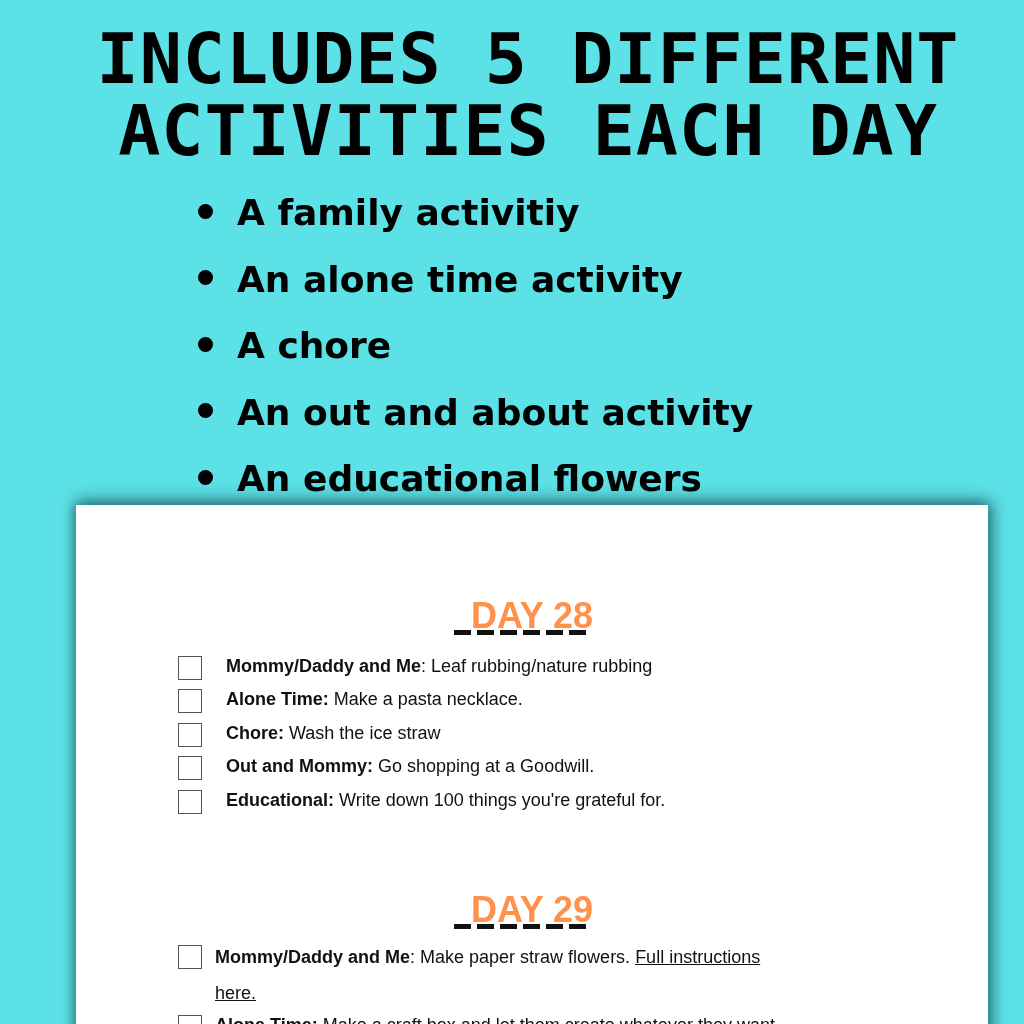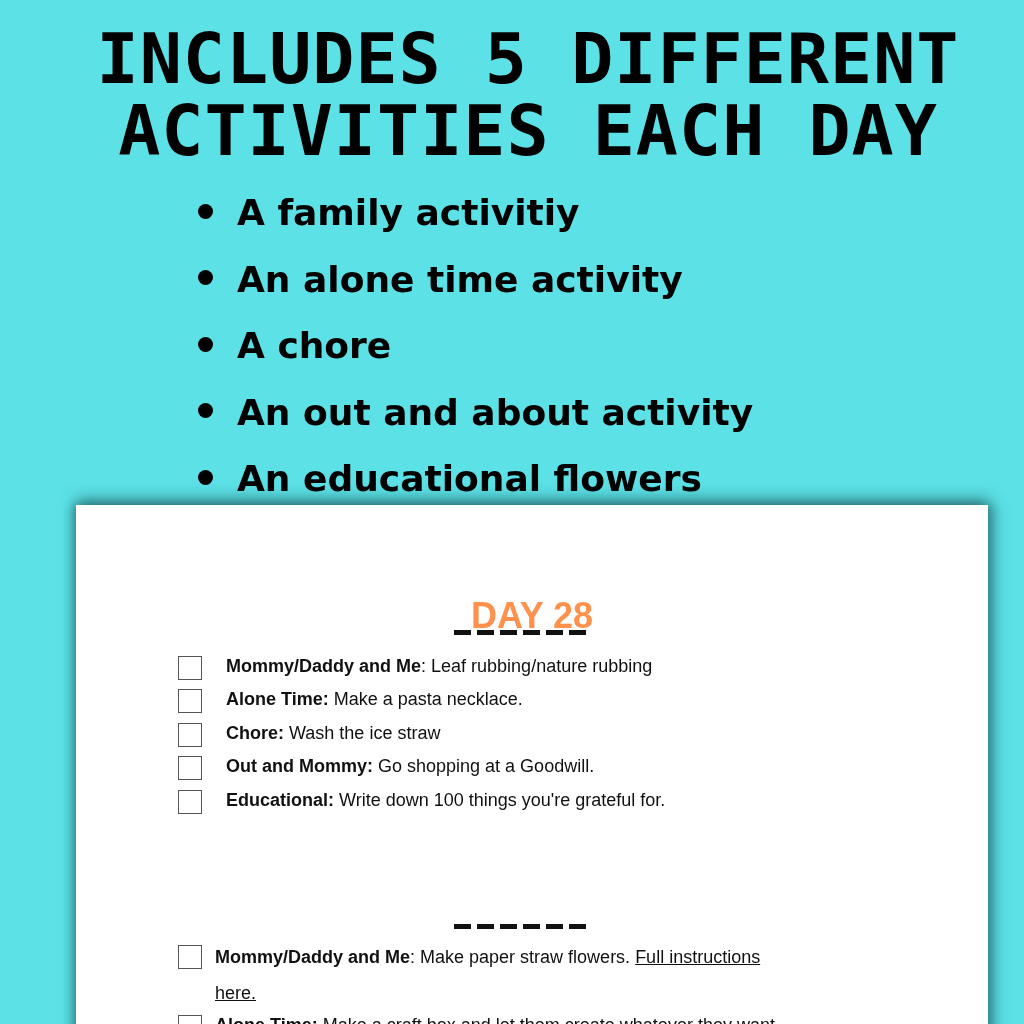--- a/index.html
+++ b/index.html
@@ -63,20 +63,21 @@
   </div>
   <div class="row" style="left:102px; top:251px;">
     <div class="cb"></div>
     <div class="txt" style="margin-left:24px;"><b>Out and Mommy:</b><span> </span><span>Go shopping at a Goodwill.</span></div>
   </div>
   <div class="row" style="left:102px; top:285px;">
     <div class="cb"></div>
     <div class="txt" style="margin-left:24px;"><b>Educational:</b><span> </span><span>Write down 100 things you're grateful for.</span></div>
   </div>
 
+  <div class="day-title" style="top:384px;">DAY 29</div>
   <div class="dashes" style="left:378px; top:419px;">
     <span></span>
       <span></span>
       <span></span>
       <span></span>
       <span></span>
       <span></span>
   </div>
 
   <div class="row" style="left:102px; top:440px;">

